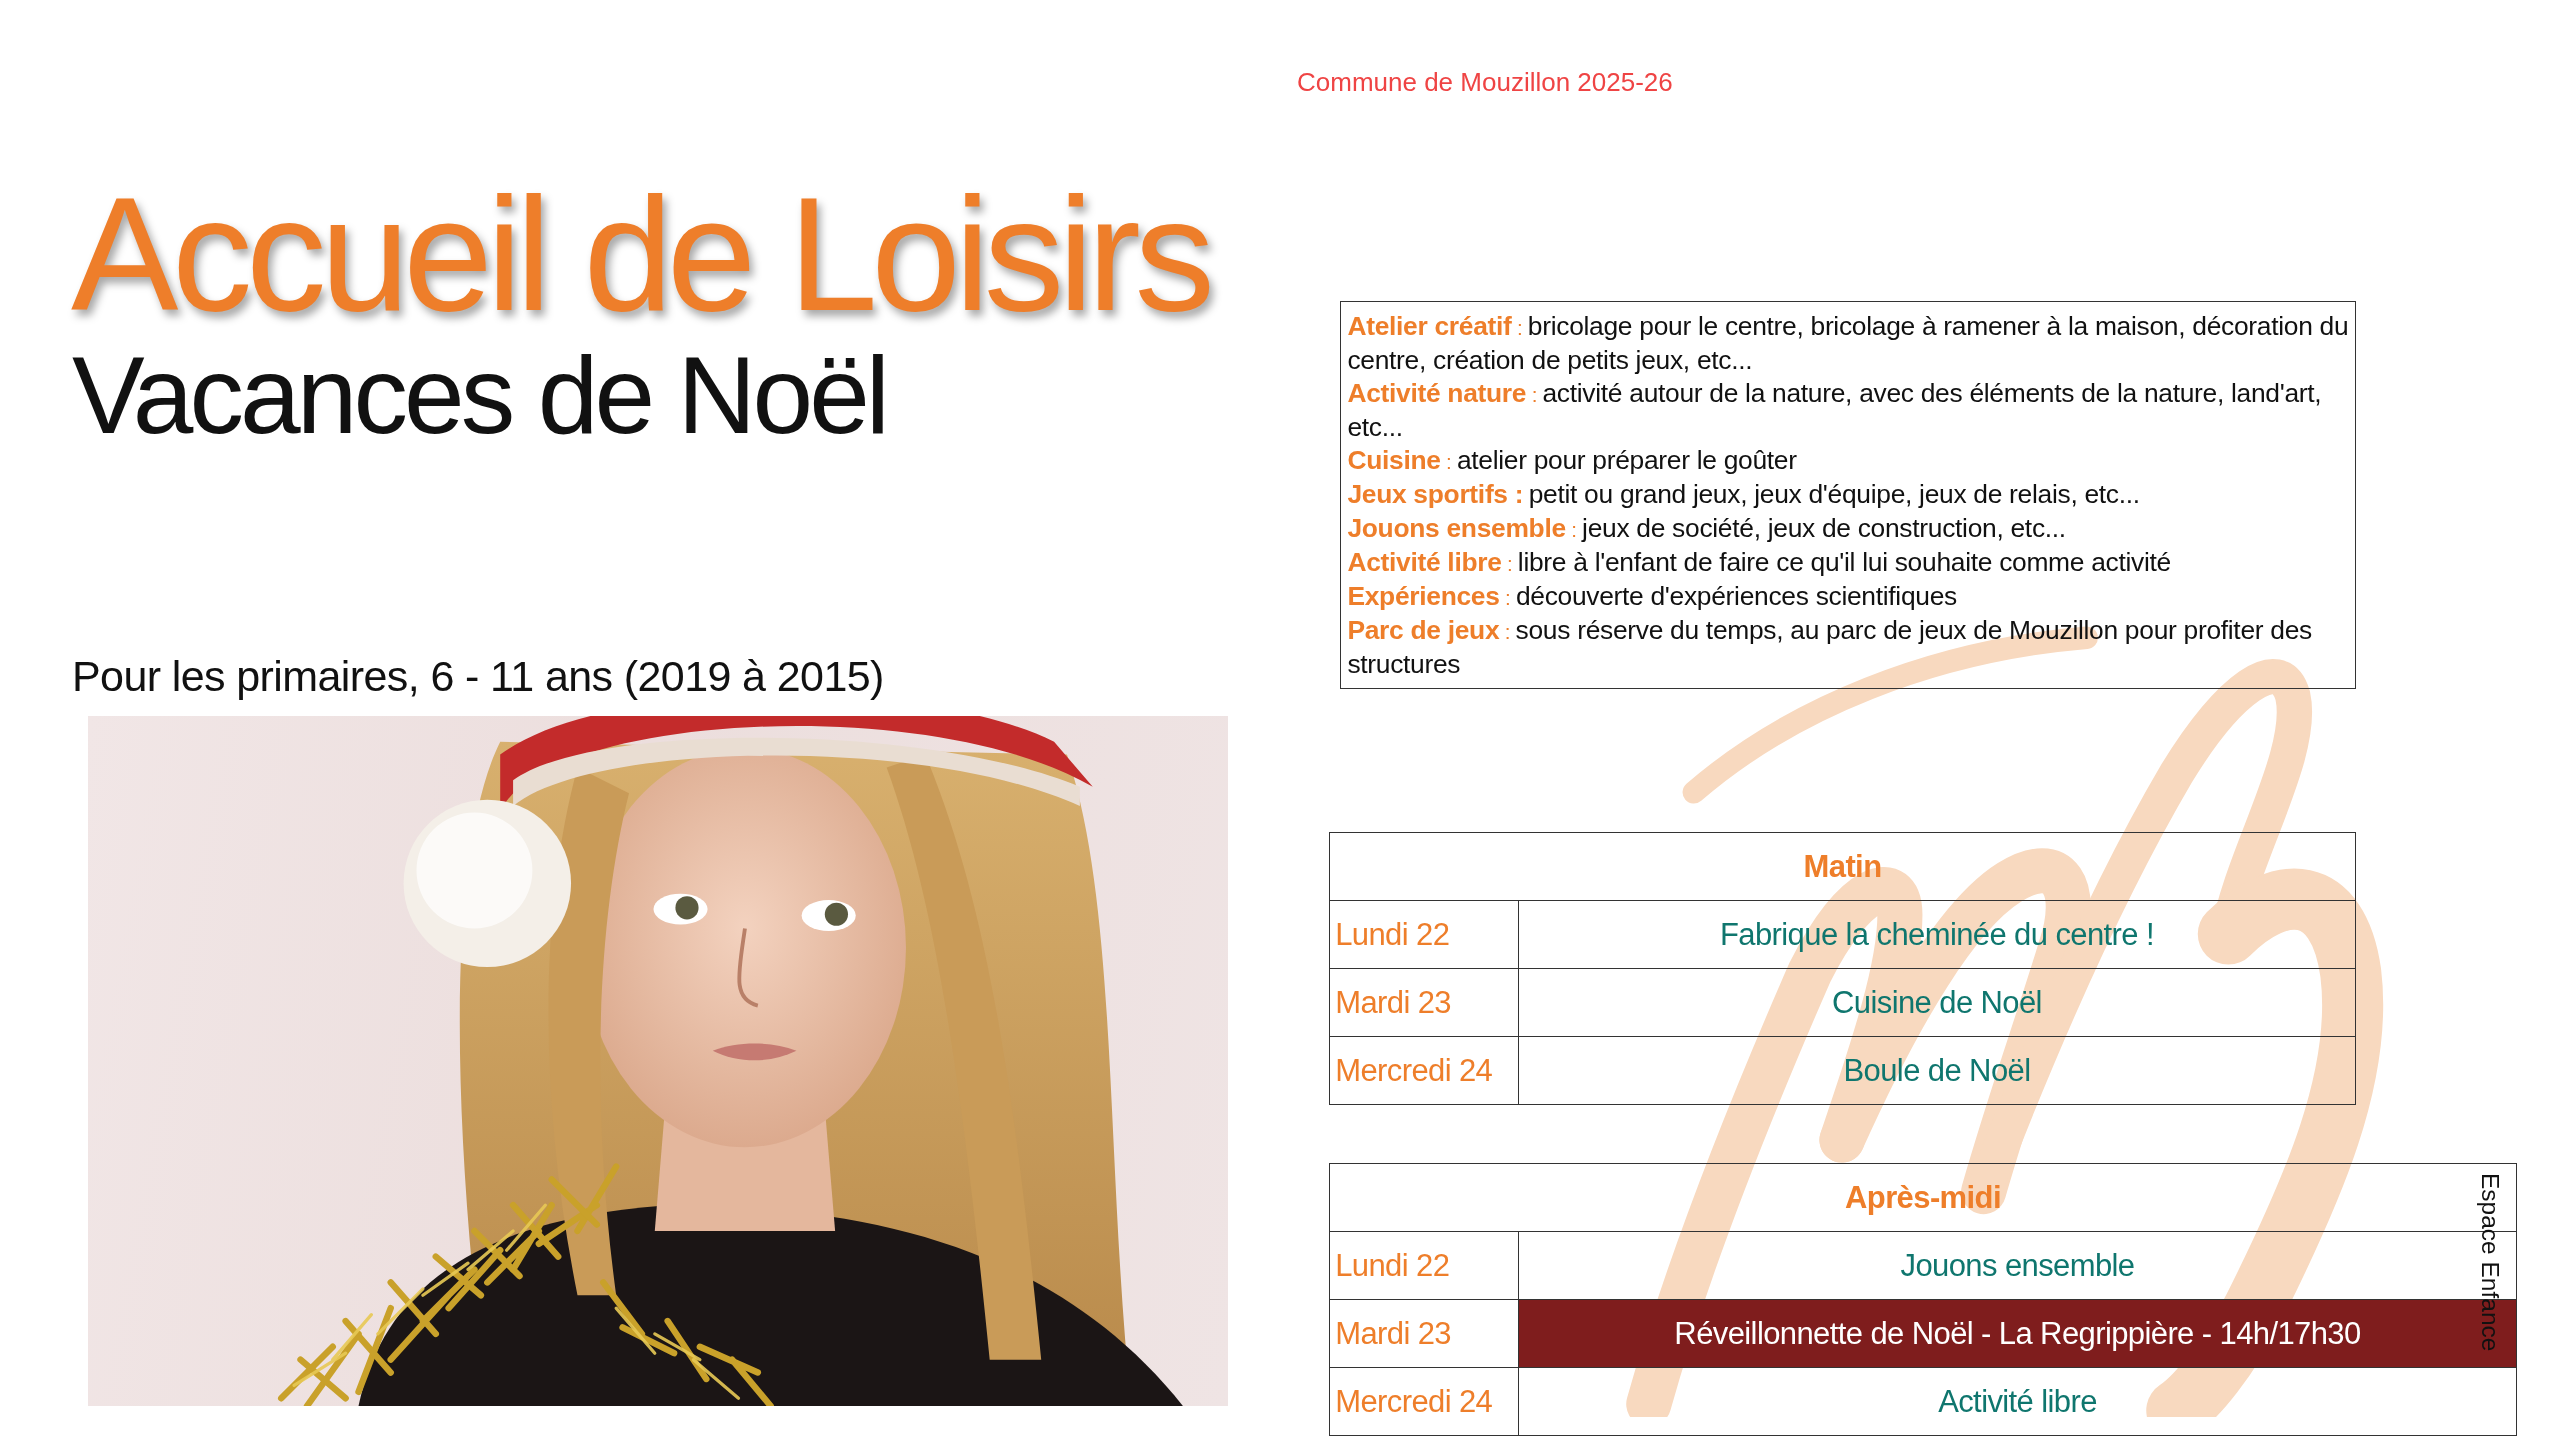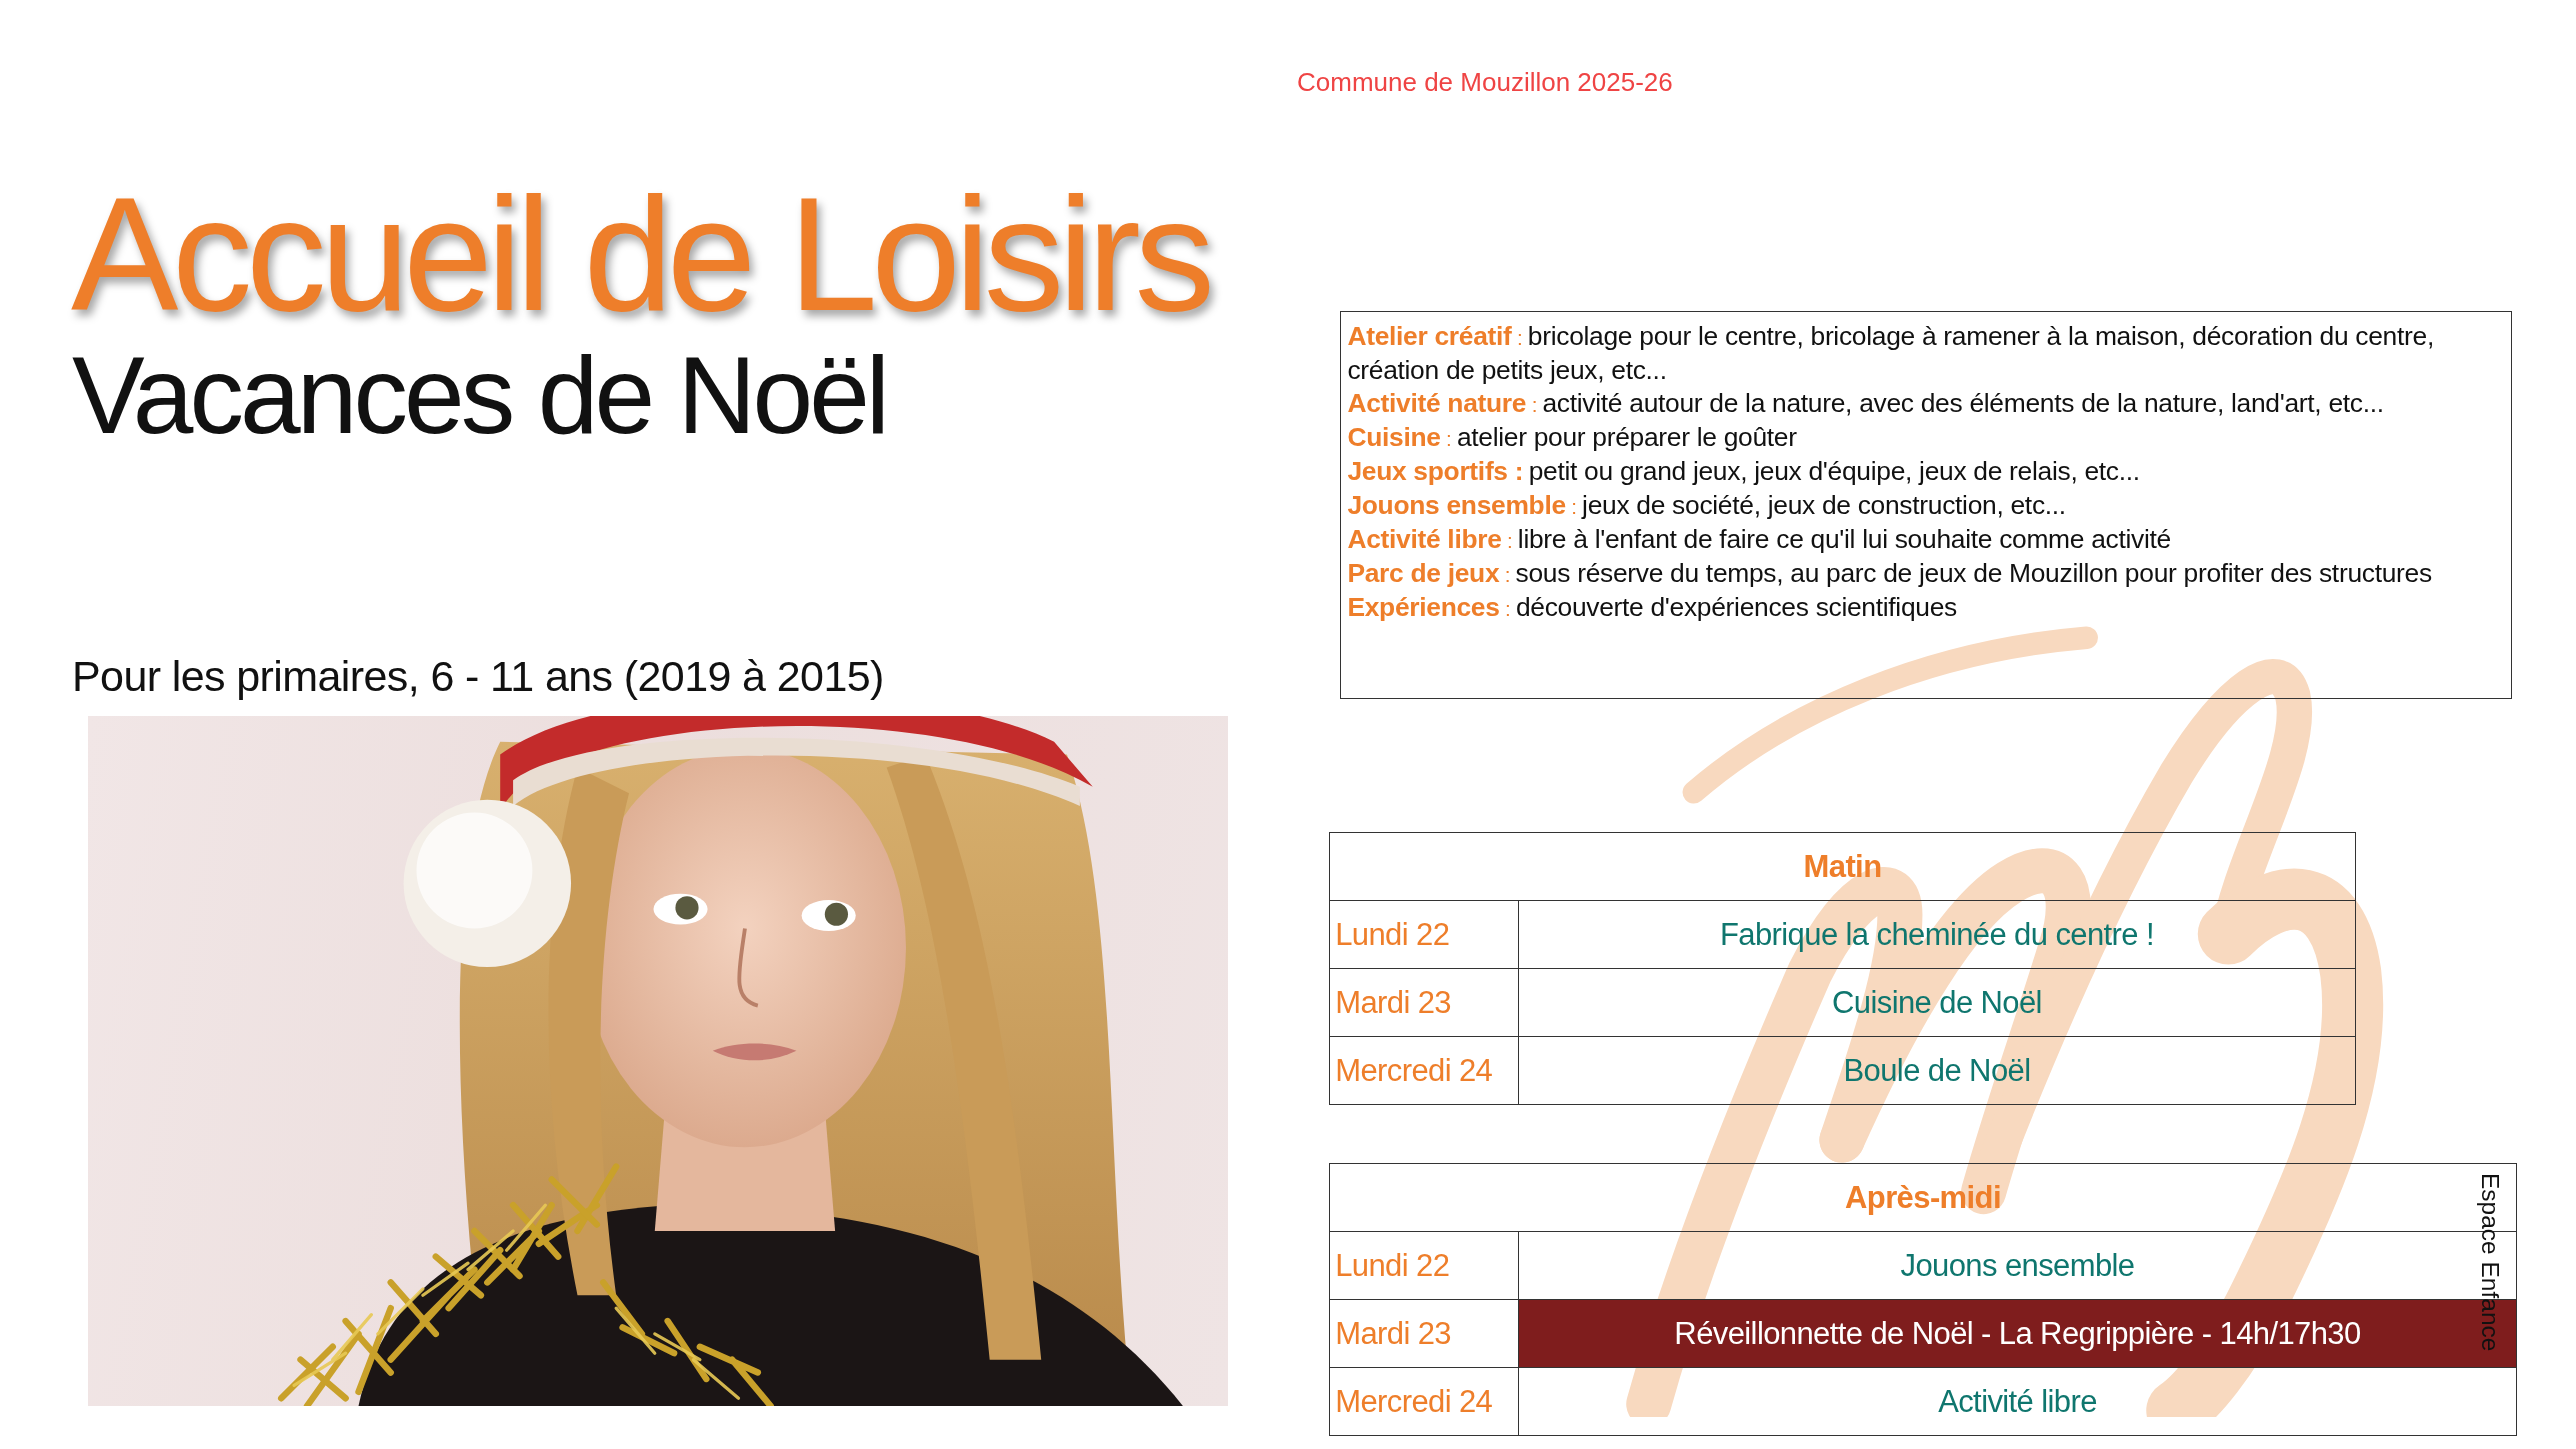--- a/index.html
+++ b/index.html
@@ -12,21 +12,21 @@
 
     .title-main { position: absolute; left: 71px; top: 174px; font-size: 161px; line-height: 1; color: #ee7e2a; letter-spacing: -6.4px; text-shadow: 3.9px 6.4px 9px rgba(0,0,0,0.35); z-index: 2; white-space: nowrap; }
     .title-sub { position: absolute; left: 72px; top: 341px; font-size: 109px; line-height: 1; color: #111; letter-spacing: -3.9px; z-index: 2; white-space: nowrap; }
 
     .age-line { position: absolute; left: 72px; top: 652px; font-size: 43px; color: #111; letter-spacing: -0.6px; z-index: 2; white-space: nowrap; }
 
     .photo { position: absolute; left: 88px; top: 716px; width: 1140px; height: 690px; overflow: hidden; z-index: 1;
       background: linear-gradient(100deg, #f1e6e6 0%, #ecdedd 45%, #efe4e4 100%); }
     .photo svg { width: 100%; height: 100%; display: block; }
 
-    .legend-box { position: absolute; left: 1340px; top: 311px; width: 1172px; height: 388px; border: 1.9px solid #333; padding: 7.7px 6.4px; z-index: 2; background: rgba(255,255,255,0.0); }
+    .legend-box { position: absolute; left: 1340px; top: 301px; width: 1016px; height: 388px; border: 1.9px solid #333; padding: 7.7px 6.4px; z-index: 2; background: rgba(255,255,255,0.0); }
     .legend-line { font-size: 26.4px; line-height: 33px; color: #111; letter-spacing: -0.3px; }
     .legend-key { color: #ee7e2a; font-weight: bold; }
     .legend-sep { color: #ee7e2a; font-size: 20.6px; }
 
     table.sched { position: absolute; border-collapse: collapse; z-index: 2; background: transparent; margin-top: 32px; }
     table.sched td { border: 1.9px solid #333; height: 68px; font-size: 31px; letter-spacing: -0.6px; }
     table.sched td.hdr { text-align: center; color: #ee7e2a; font-weight: bold; }
     table.sched td.day { color: #ee7e2a; padding-left: 5.2px; width: 189px; }
     table.sched td.act { text-align: center; color: #0f766e; }
     table.sched td.act.highlight { background: #7f1d1d; color: #ffffff; }
@@ -107,22 +107,22 @@
   </svg>
 </div>
 
 <div class="legend-box">
   <div class="legend-line"><span class="legend-key">Atelier créatif</span><span class="legend-sep"> : </span><span> bricolage pour le centre, bricolage à ramener à la maison, décoration du centre, création de petits jeux, etc...</span></div>
   <div class="legend-line"><span class="legend-key">Activité nature</span><span class="legend-sep"> : </span><span>activité autour de la nature, avec des éléments de la nature, land'art, etc...</span></div>
   <div class="legend-line"><span class="legend-key">Cuisine</span><span class="legend-sep"> : </span><span>atelier pour préparer le goûter</span></div>
   <div class="legend-line"><span class="legend-key">Jeux sportifs :</span><span class="legend-sep"> </span><span>petit ou grand jeux, jeux d'équipe, jeux de relais, etc...</span></div>
   <div class="legend-line"><span class="legend-key">Jouons ensemble</span><span class="legend-sep"> : </span><span>jeux de société, jeux de construction, etc...</span></div>
   <div class="legend-line"><span class="legend-key">Activité libre</span><span class="legend-sep"> : </span><span>libre à l'enfant de faire ce qu'il lui souhaite comme activité</span></div>
+  <div class="legend-line"><span class="legend-key">Expériences</span><span class="legend-sep"> : </span><span>découverte d'expériences scientifiques</span></div>
   <div class="legend-line"><span class="legend-key">Parc de jeux</span><span class="legend-sep"> : </span><span>sous réserve du temps, au parc de jeux de Mouzillon pour profiter des structures</span></div>
-  <div class="legend-line"><span class="legend-key">Expériences</span><span class="legend-sep"> : </span><span>découverte d'expériences scientifiques</span></div>
 </div>
 
 <table class="sched tbl-matin">
   <tbody>
       <tr>
     <td class="hdr" colspan="2">Matin</td>
   </tr>
   <tr>
     <td class="day">Lundi 22</td>
     <td class="act">Fabrique la cheminée du centre !</td>

